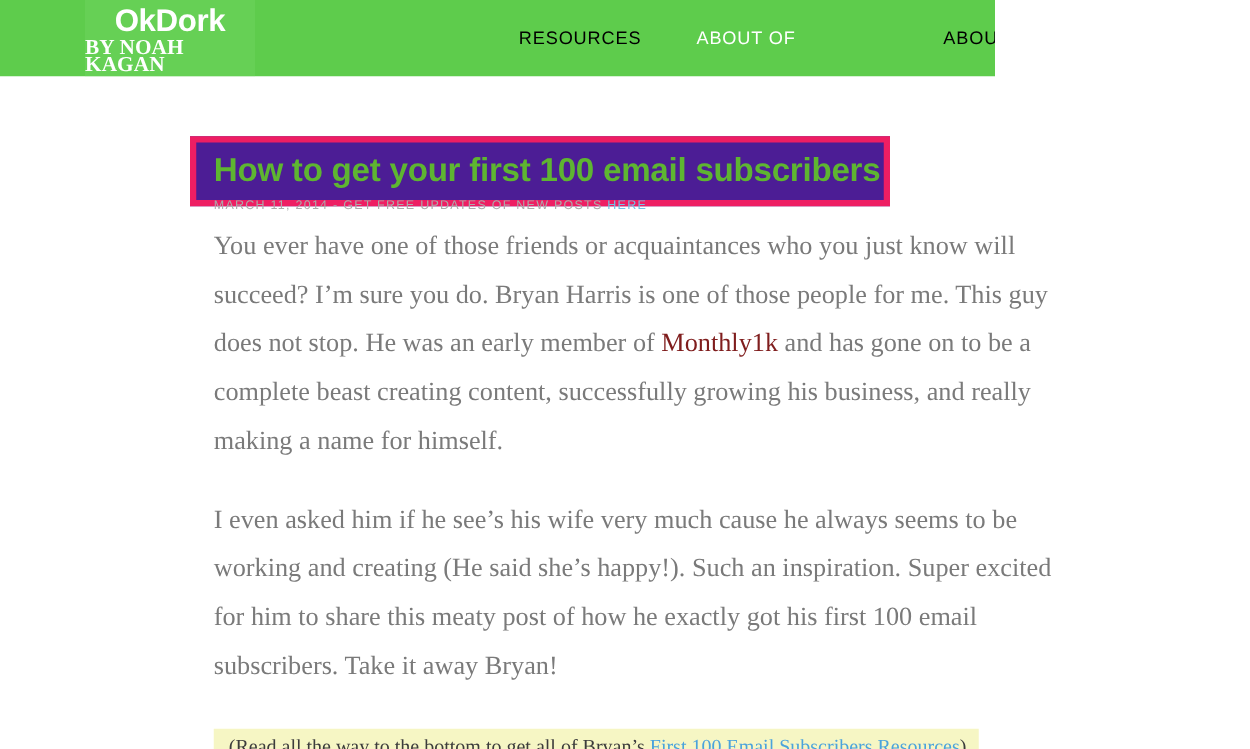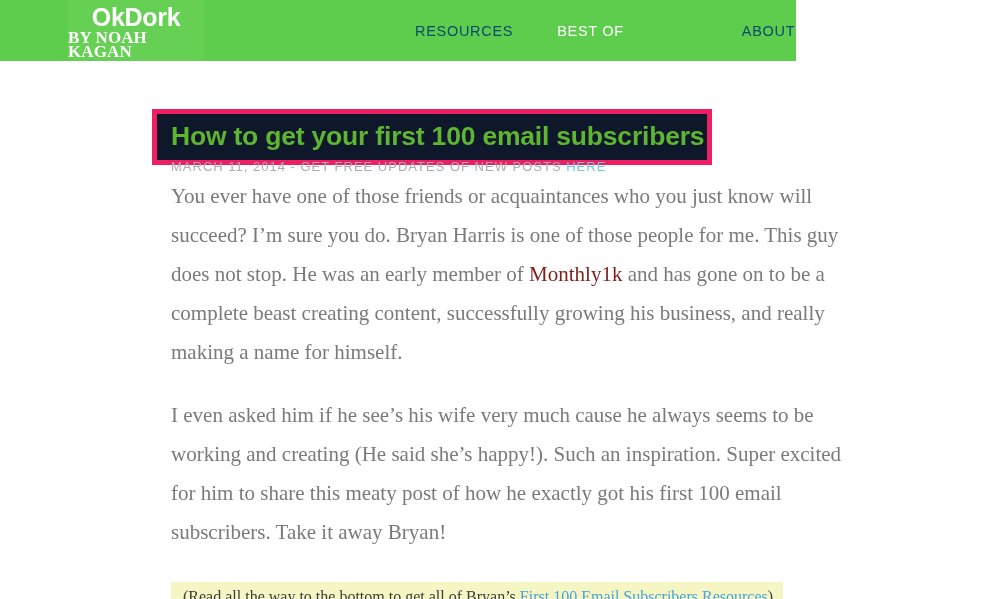--- a/index.html
+++ b/index.html
@@ -57,21 +57,21 @@
     position: absolute;
     left: 415px;
     top: 0;
     height: 61px;
     display: flex;
     align-items: center;
   }
   .nav-item {
     font-size: 14.5px;
     letter-spacing: 0.7px;
-    color: #0c4a6e;
+    color: #000000;
     text-decoration: none;
     white-space: nowrap;
     cursor: pointer;
   }
   .nav-item.is-active {
     color: #ffffff;
   }
   .nav-gap-1 { width: 44px; }
   .nav-gap-2 { width: 74px; }
   .nav-gap-3 { width: 44px; }
@@ -83,38 +83,38 @@
     top: 61px;
     width: 1000px;
   }
   .title-wrap {
     position: absolute;
     left: 152px;
     top: 48px;
     width: 560px;
     box-sizing: border-box;
     border: 5px solid #EE1E63;
-    background: #0f172a;
+    background: #4c1d95;
   }
   .post-title {
     margin: 0;
     padding: 6px 14px 8px 14px;
     font-size: 26.5px;
     font-weight: bold;
     color: #5EB531;
     line-height: 32px;
     letter-spacing: -0.2px;
     white-space: nowrap;
   }
 
   .post-meta {
     position: absolute;
     left: 171px;
     top: 98px;
-    font-size: 13px;
+    font-size: 10px;
     letter-spacing: 1px;
     color: #ABABAB;
     white-space: nowrap;
   }
   .post-meta .meta-link {
     color: #6FC4E8;
     text-decoration: none;
     cursor: pointer;
   }
 
@@ -157,21 +157,21 @@
 <div class="site-header">
 
   <div class="logo-box">
     <div class="logo-title">OkDork</div>
     <div class="logo-sub">BY NOAH KAGAN</div>
   </div>
 
   <nav class="main-nav">
     <a class="nav-item" href="#">RESOURCES</a>
     <span class="nav-gap-1"></span>
-    <a class="nav-item is-active" href="#">BEST OF</a>
+    <a class="nav-item is-active" href="#">ABOUT OF</a>
     <span class="nav-gap-2"></span>
     <span class="nav-gap-3"></span>
     <a class="nav-item" href="#">ABOUT</a>
   </nav>
 
 </div>
 
 <div class="article">
 
   <div class="title-wrap">

